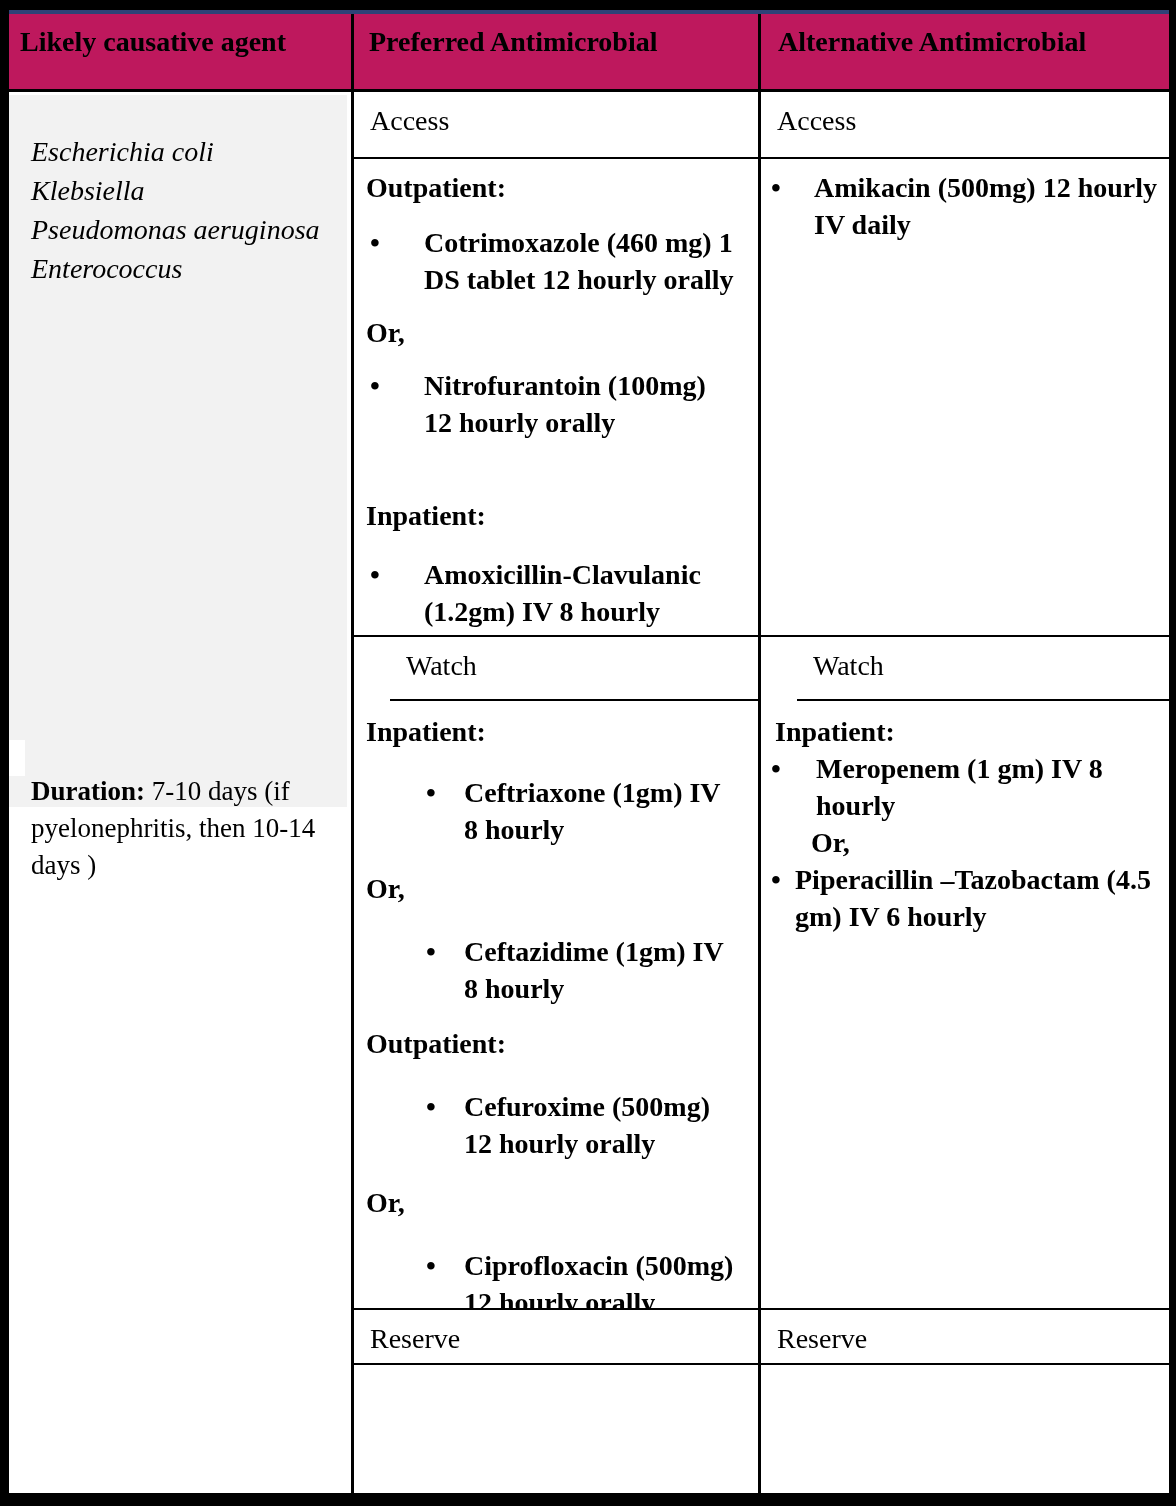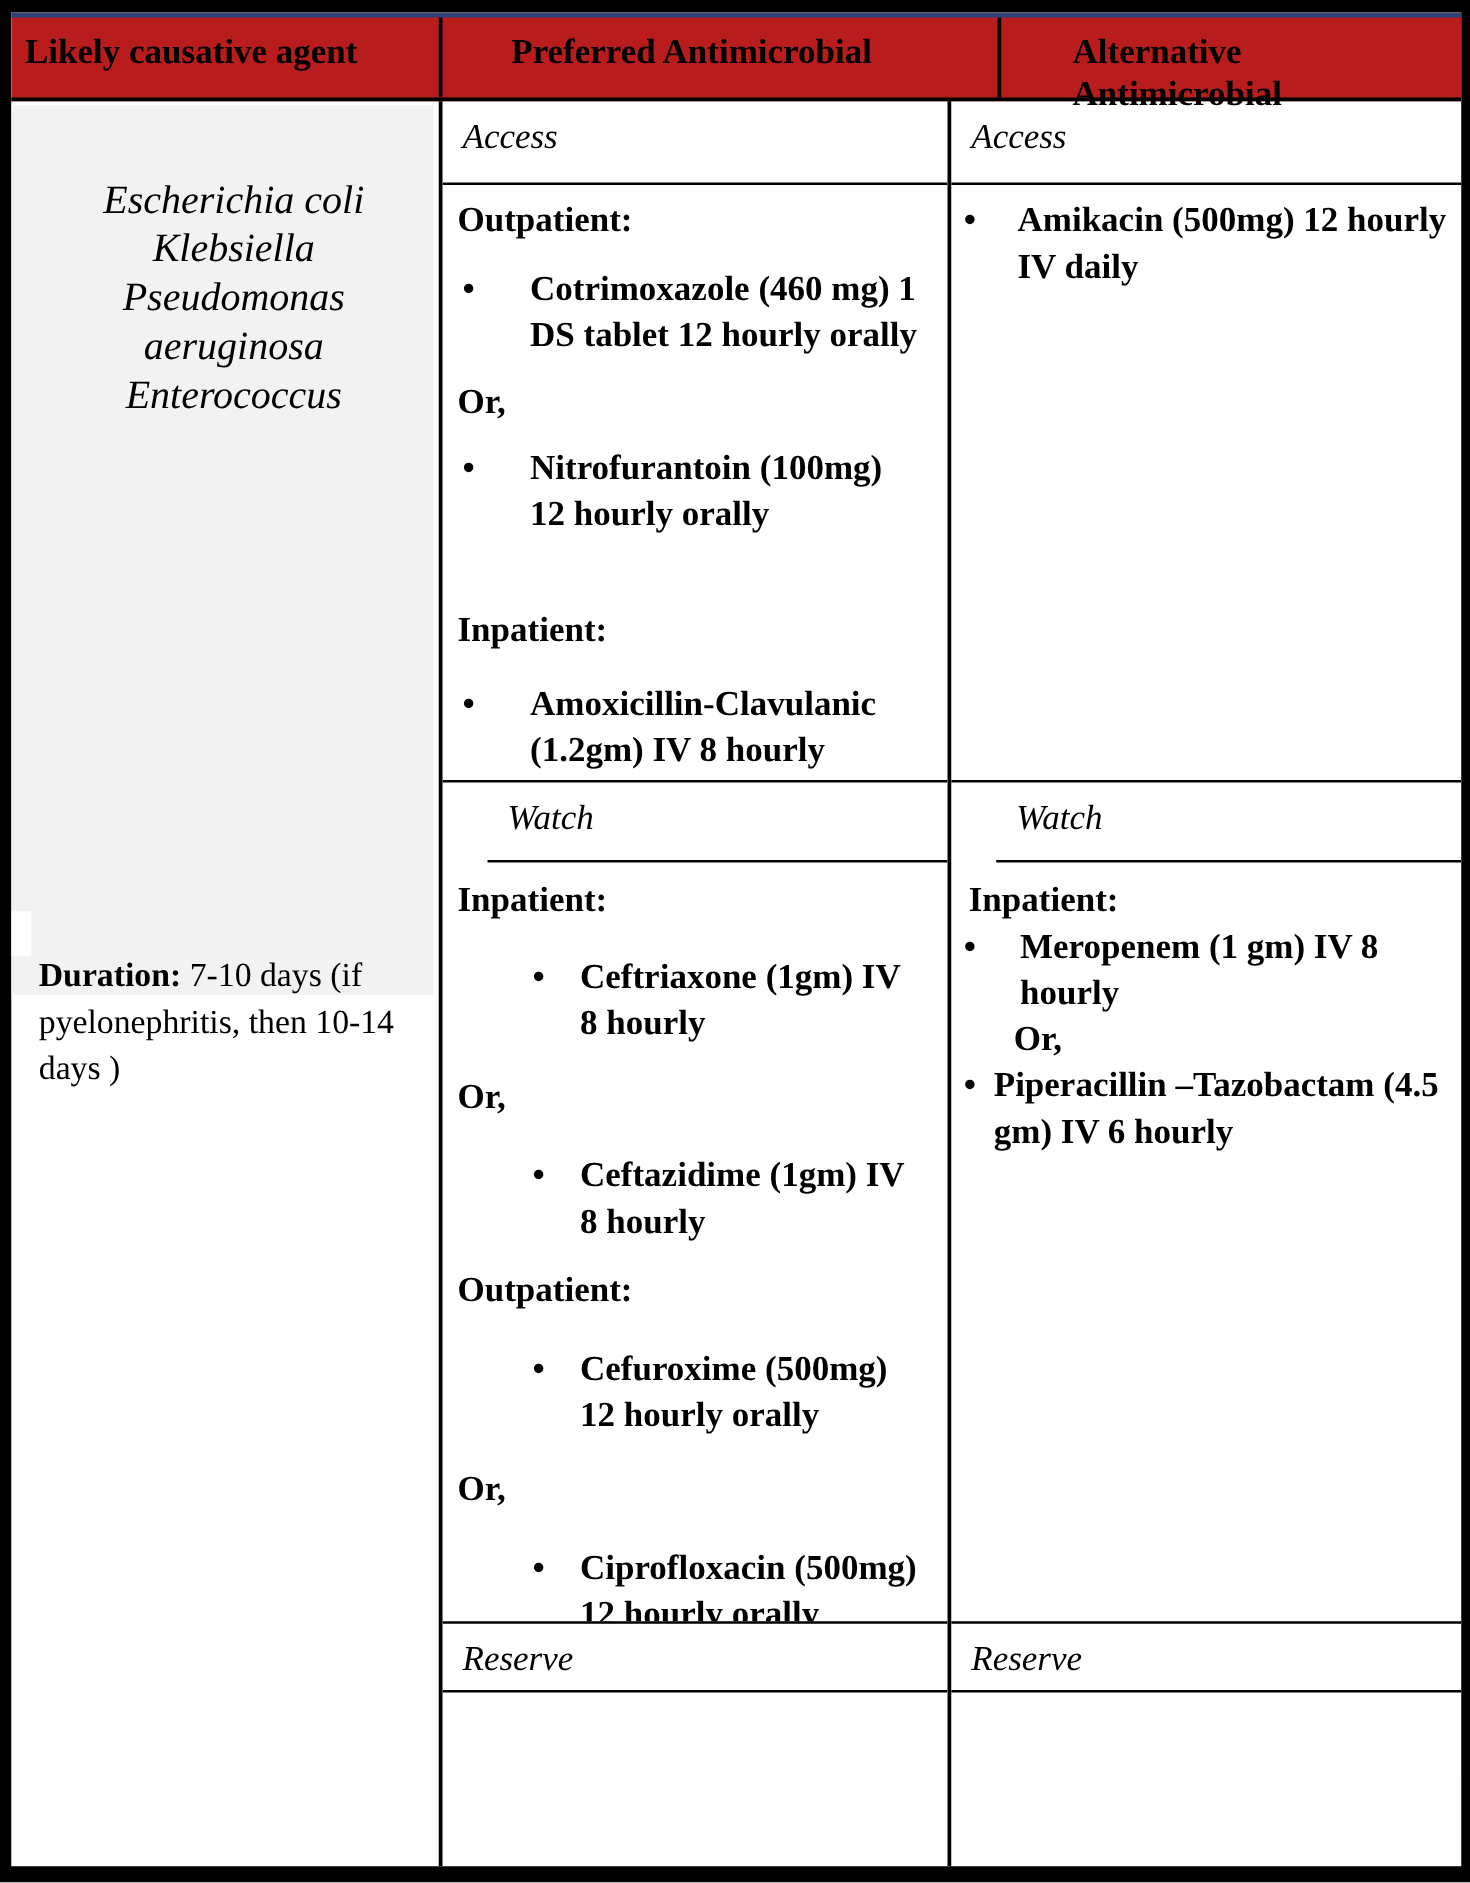--- a/index.html
+++ b/index.html
@@ -3,33 +3,33 @@
 <meta charset="utf-8">
 <style>
   html,body{margin:0;padding:0;background:#ffffff;}
   .page{
     width:1176px;height:1506px;box-sizing:border-box;
     border-style:solid;border-color:#000;border-width:10px 7px 13px 9px;
     font-family:"Liberation Serif",serif;color:#000;background:#fff;
     display:flex;flex-direction:column;overflow:hidden;
   }
   
-  .header-row{display:flex;height:71px;box-sizing:border-box;background:#b91c1c;
-    border-top:4px solid #2E4277;border-bottom:3px solid #000;flex:none;gap:40px;}
+  .header-row{display:flex;height:82px;box-sizing:border-box;background:#be185d;
+    border-top:4px solid #2E4277;border-bottom:3px solid #000;flex:none;}
   .hcell{box-sizing:border-box;padding:11px 4px 0 12px;font-weight:bold;font-size:28px;line-height:34px;}
   .hc1{width:345px;border-right:3px solid #000;padding-left:11px;}
   .hc2{width:407px;border-right:3px solid #000;padding-left:15px;}
   .hc3{flex:1;padding-left:17px;}
   
   .body-row{display:flex;flex:1;min-height:0;}
   .col1{width:345px;box-sizing:border-box;border-right:3px solid #000;position:relative;overflow:hidden;}
   .col2{width:407px;box-sizing:border-box;border-right:3px solid #000;display:flex;flex-direction:column;overflow:hidden;}
   .col3{flex:1;display:flex;flex-direction:column;overflow:hidden;}
   
-  .tier-label{box-sizing:border-box;border-bottom:2px solid #000;font-style:italic;
+  .tier-label{box-sizing:border-box;border-bottom:2px solid #000;
     font-size:28px;line-height:34px;padding:12px 0 0 16px;flex:none;}
   .tl-access{height:67px;}
   .tl-watch{height:64px;margin-left:36px;}
   .tl-reserve{height:55px;}
   .tier-content{box-sizing:border-box;border-bottom:2px solid #000;overflow:hidden;flex:none;}
   .tc-access{height:478px;padding:10px 4px 0 12px;}
   .tc-watch{height:609px;padding:12px 4px 0 12px;}
   .tc-reserve{flex:1;border-bottom:none;}
   .col3 .tc-access,.col3 .tc-watch{padding-left:10px;}
   
@@ -42,21 +42,21 @@
   .lv2{padding-left:60px;}  .lv2 .dot{width:38px;}
   .lv1c3 .dot{width:45px;}
   .lv0c3 .dot{width:43px;}
   .tight .dot{width:24px;}
   .hml{margin-left:4px;} .mb16{margin-bottom:16px;} .mb18{margin-bottom:18px;} .mb22{margin-bottom:22px;} .mb24{margin-bottom:24px;}
   .mb26{margin-bottom:26px;} .mt56{margin-top:56px;} .ml40{margin-left:40px;}
   
   .agent-gray{position:absolute;top:3px;left:0;width:338px;height:712px;background:#F2F2F2;
     box-sizing:border-box;padding:17px 4px 0 22px;}
   .condition{font-weight:bold;font-style:italic;font-size:27px;line-height:39px;white-space:pre-line;}
-  .organisms{font-style:italic;font-size:32px;line-height:39px;white-space:pre-line;margin-top:39px;text-align:center;}
+  .organisms{font-style:italic;font-size:28px;line-height:39px;white-space:pre-line;margin-top:20px;}
   .white-notch{position:absolute;left:0;top:648px;width:16px;height:36px;background:#ffffff;}
   .duration{position:absolute;top:681px;left:22px;width:318px;font-size:27px;line-height:37px;}
   .dur-label{font-weight:bold;}
   .dur-text{white-space:pre-line;}
 </style>
 </head>
 <body>
 
 <div class="page">
 

